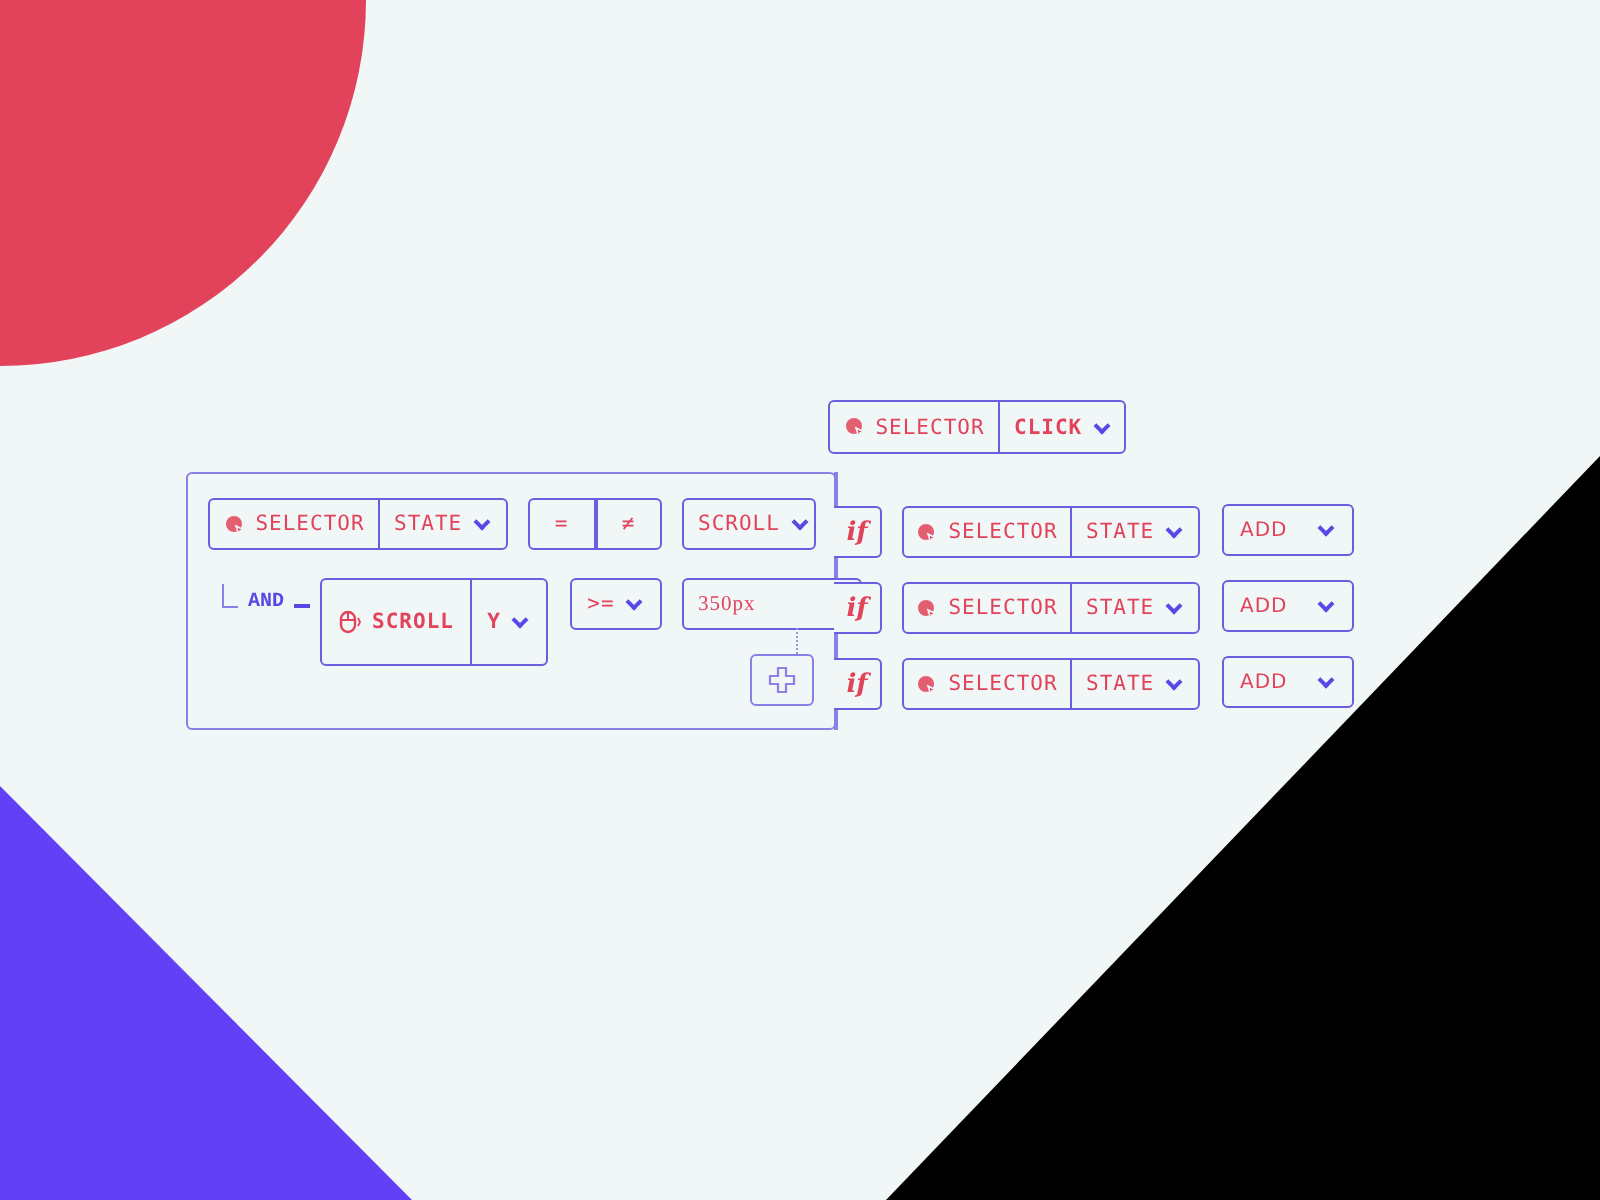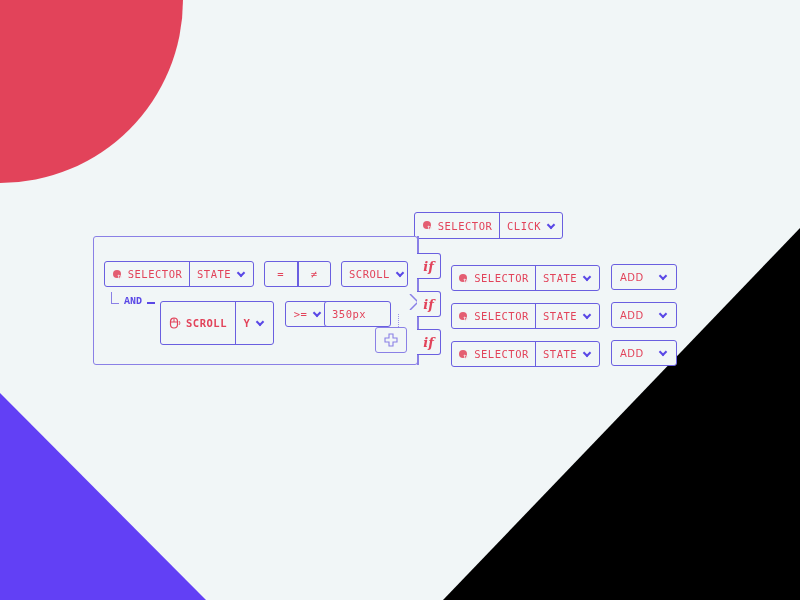--- a/index.html
+++ b/index.html
@@ -26,21 +26,20 @@
   }
 
   .box {
     position: absolute;
     border: 1.5px solid #6a5fe0;
     border-radius: 3px;
     background: #f1f6f7;
     display: flex; align-items: flex-start;
     font-size: 10.5px; letter-spacing: 0.5px;
     color: #e2435a;
-    margin-top: 12px;
   }
   .seg {
     display: flex; align-items: center; justify-content: center;
     height: 100%; padding: 0 7px; gap: 5px;
   }
   .seg + .seg { border-left: 1.5px solid #6a5fe0; }
   .chev {
     display: inline-block; width: 10px; height: 10px; position: relative;
   }
   .chev::before {
@@ -104,21 +103,21 @@
 <div class="box" style="left:414px;top:200px;width:149px;height:27px;">
   <div class="seg" style="width:84px;">
     <span class="icon-sel">
       <svg width="11" height="11" viewBox="0 0 11 11">
           <circle cx="5" cy="5" r="4" fill="#e2435a" opacity="0.85"></circle>
           <path d="M6 6 L10 8 L8 8.5 L7.5 10.5 Z" fill="#e2435a" stroke="#f1f6f7" stroke-width="0.8"></path>
         </svg>
     </span>
     <span>SELECTOR</span>
   </div>
-  <div class="seg" style="flex:1;">
+  <div class="seg" style="flex:1;font-weight:bold;">
     <span>CLICK</span>
     <span class="chev"></span>
   </div>
 </div>
 
 <div class="panel"></div>
 <div class="vline"></div>
 <svg class="pointer" viewBox="0 0 10 16">
     <path d="M1 0 L9 8 L1 16" fill="#f1f6f7" stroke="#8a80e6" stroke-width="1.5"></path>
   </svg>
@@ -177,21 +176,21 @@
   </div>
 </div>
 
 <div class="box" style="left:285px;top:289px;width:46px;height:26px;">
   <div class="seg" style="flex:1;">
     <span>&gt;=</span>
     <span class="chev"></span>
   </div>
 </div>
 
-<div class="box" style="left:324px;top:289px;width:67px;height:26px;">
+<div class="box" style="left:341px;top:289px;width:90px;height:26px;font-family:Liberation Serif, serif;">
   <div class="seg" style="flex:1;justify-content:flex-start;">
     <span>350px</span>
   </div>
 </div>
 
 <div class="dotted"></div>
 <div class="plus-btn">
   <svg width="14" height="14" viewBox="0 0 14 14">
       <path d="M5 1 H9 V5 H13 V9 H9 V13 H5 V9 H1 V5 H5 Z" fill="none" stroke="#8a80e6" stroke-width="1.1"></path>
     </svg>

